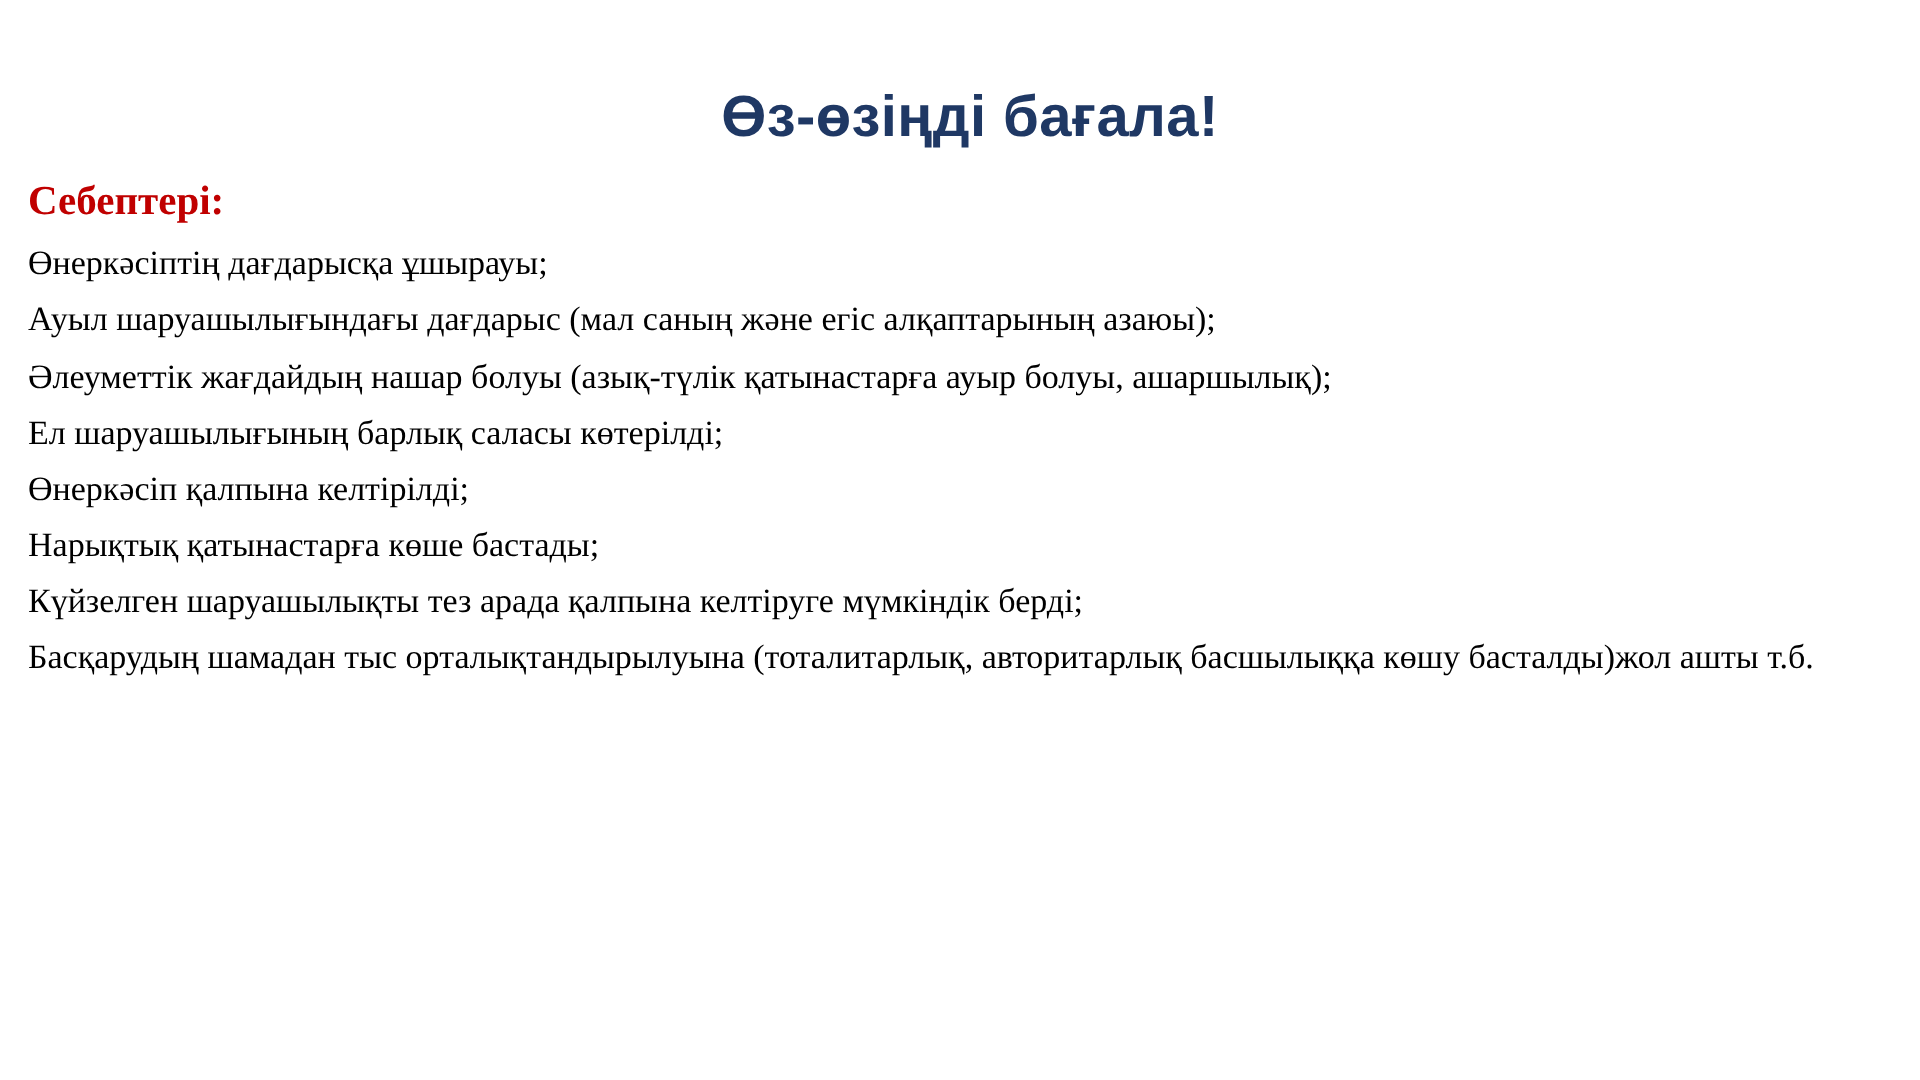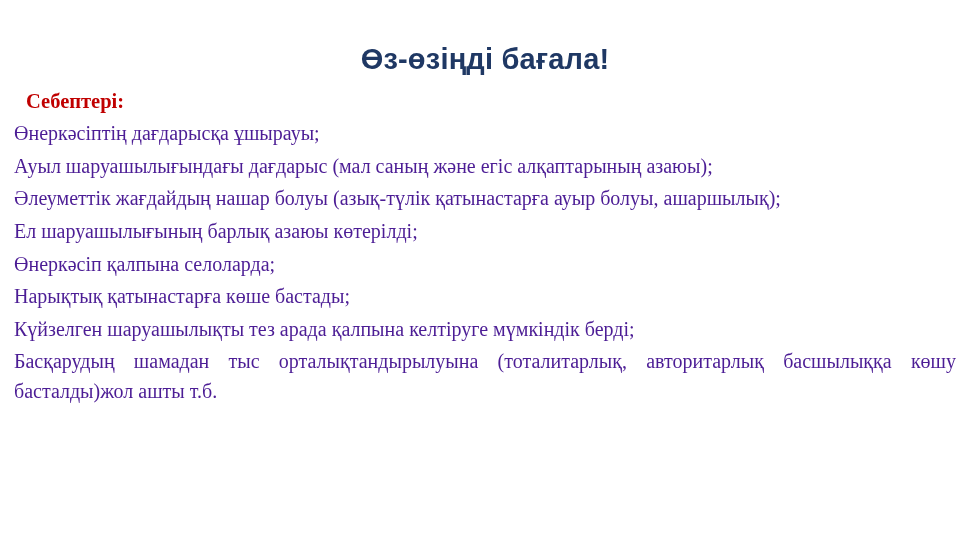--- a/index.html
+++ b/index.html
@@ -28,33 +28,33 @@
     font-size: 29px;
     color: #1f3864;
     letter-spacing: 0.2px;
     margin: 0 0 10px 0;
     line-height: 1.1;
   }
   .body-block {
     margin-top: 4px;
   }
   .line {
-    font-size: 20px;
+    font-size: 17px;
     line-height: 1.48;
-    color: #4c1d95;
+    color: #000000;
     margin: 0 0 3px 0;
     text-align: left;
   }
   .heading-line {
     font-family: "Liberation Serif", serif;
     font-weight: bold;
     color: #c00000;
     font-size: 20.5px;
     line-height: 1.48;
-    margin: 0 0 3px 12px;
+    margin: 0 0 3px 0;
   }
   .justified {
     text-align: justify;
     text-justify: inter-word;
   }
 </style>
 </head>
 <body>
 
 <div class="slide">
@@ -63,20 +63,20 @@
 
   <div class="body-block">
 
     <p class="heading-line">Себептері:</p>
 
     <p class="line">Өнеркәсіптің дағдарысқа ұшырауы;</p>
     <p class="line">Ауыл шаруашылығындағы дағдарыс (мал саның және егіс алқаптарының азаюы);</p>
     <p class="line">Әлеуметтік жағдайдың нашар болуы (азық-түлік қатынастарға ауыр болуы, ашаршылық);</p>
 
 
-    <p class="line">Ел шаруашылығының барлық азаюы көтерілді;</p>
-    <p class="line">Өнеркәсіп қалпына селоларда;</p>
+    <p class="line">Ел шаруашылығының барлық саласы көтерілді;</p>
+    <p class="line">Өнеркәсіп қалпына келтірілді;</p>
     <p class="line">Нарықтық қатынастарға көше бастады;</p>
     <p class="line">Күйзелген шаруашылықты тез арада қалпына келтіруге мүмкіндік берді;</p>
     <p class="line justified">Басқарудың шамадан тыс орталықтандырылуына (тоталитарлық, авторитарлық басшылыққа көшу басталды)жол ашты т.б.</p>
 
   </div>
 </div>
 
 </body></html>

